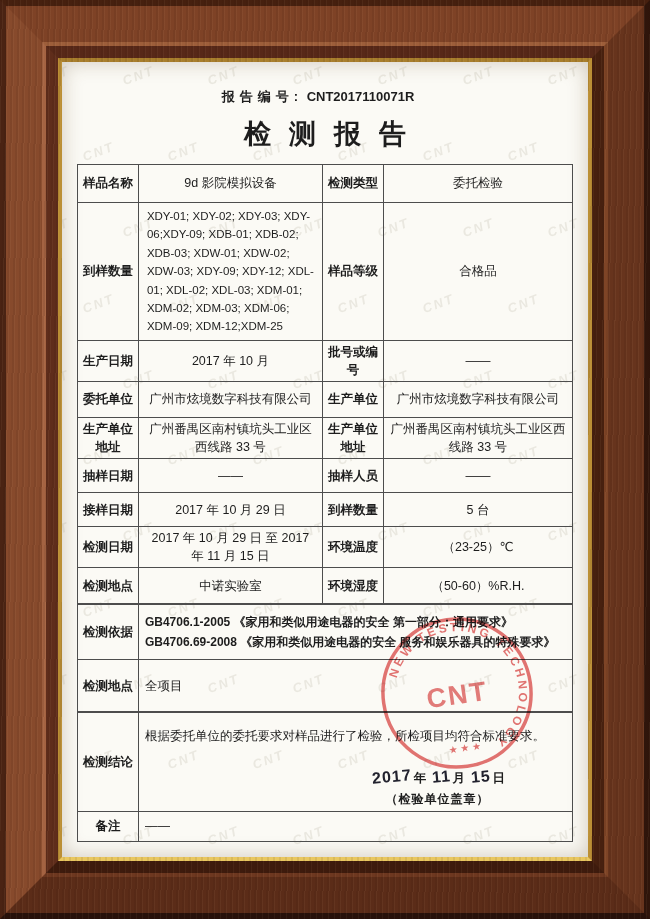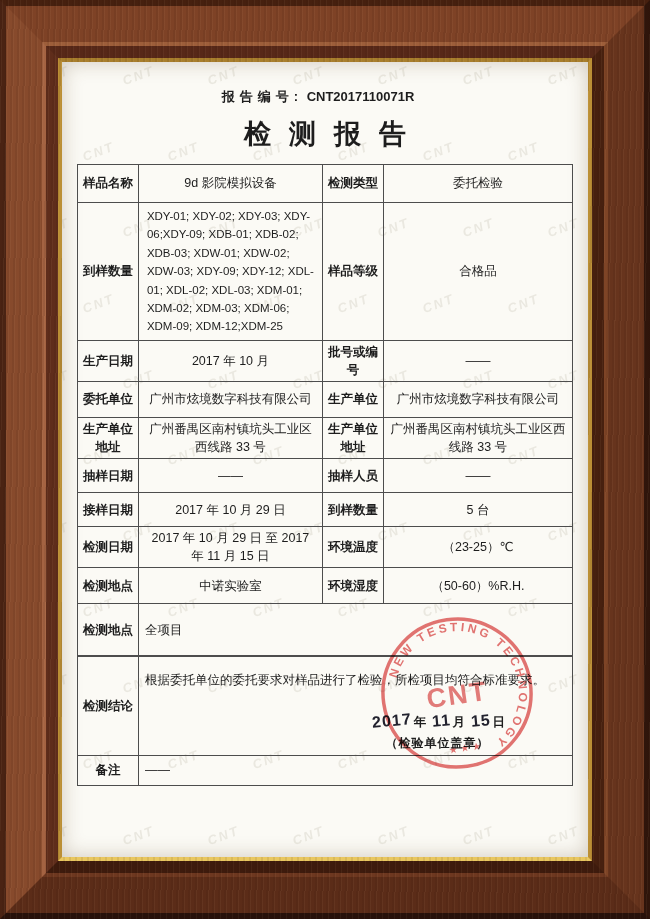--- a/index.html
+++ b/index.html
@@ -202,20 +202,27 @@
                 <td>2017 年 10 月 29 日 至 2017 年 11 月 15 日</td>
                 <td class="lab">环境温度</td>
                 <td>（23-25）℃</td>
               </tr>
               <tr class="h36">
                 <td class="lab">检测地点</td>
                 <td>中诺实验室</td>
                 <td class="lab">环境湿度</td>
                 <td>（50-60）%R.H.</td>
               </tr>
+              <tr class="h56 thick">
+                <td class="lab">检测依据</td>
+                <td class="basis" colspan="3">
+                  <div>GB4706.1-2005 《家用和类似用途电器的安全 第一部分：通用要求》</div>
+                  <div>GB4706.69-2008 《家用和类似用途电器的安全 服务和娱乐器具的特殊要求》</div>
+                </td>
+              </tr>
               <tr class="h52">
                 <td class="lab">检测地点</td>
                 <td class="left" colspan="3">全项目</td>
               </tr>
               <tr class="h92 thick">
                 <td class="lab">检测结论</td>
                 <td class="concl" colspan="3">
                   <div>根据委托单位的委托要求对样品进行了检验，所检项目均符合标准要求。</div>
                   <div class="date-block">
                     <div class="date-line">

